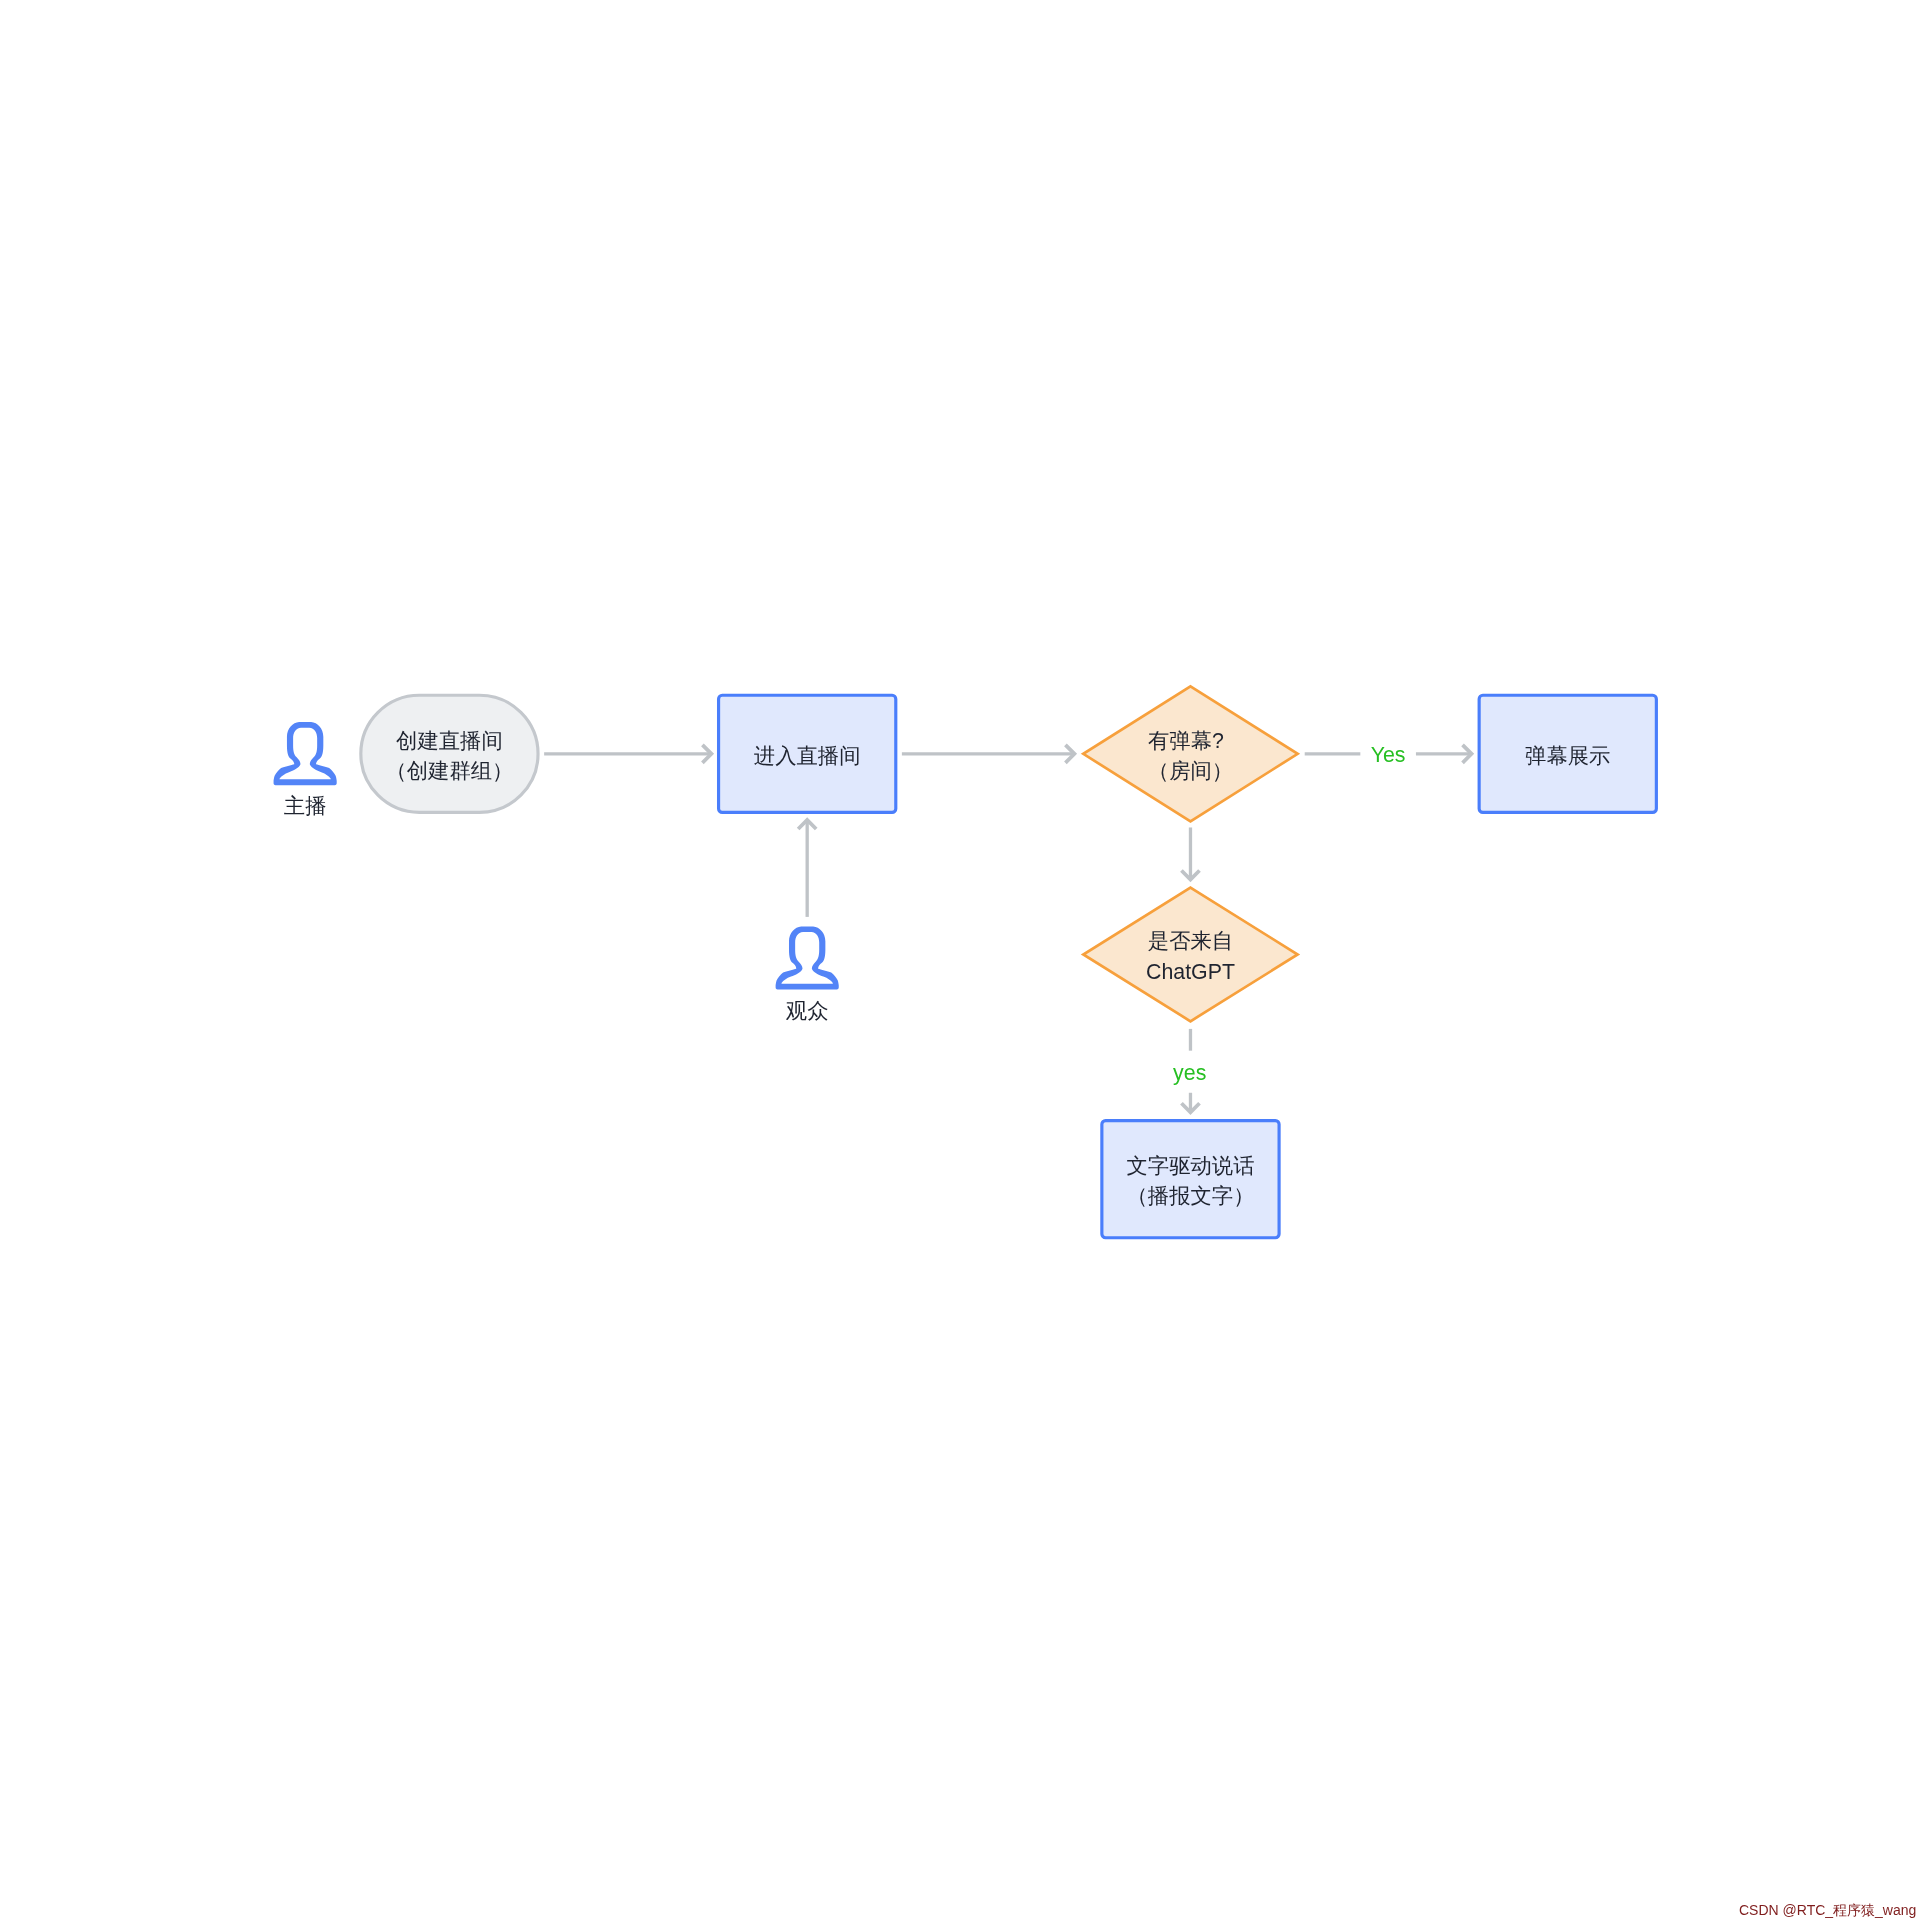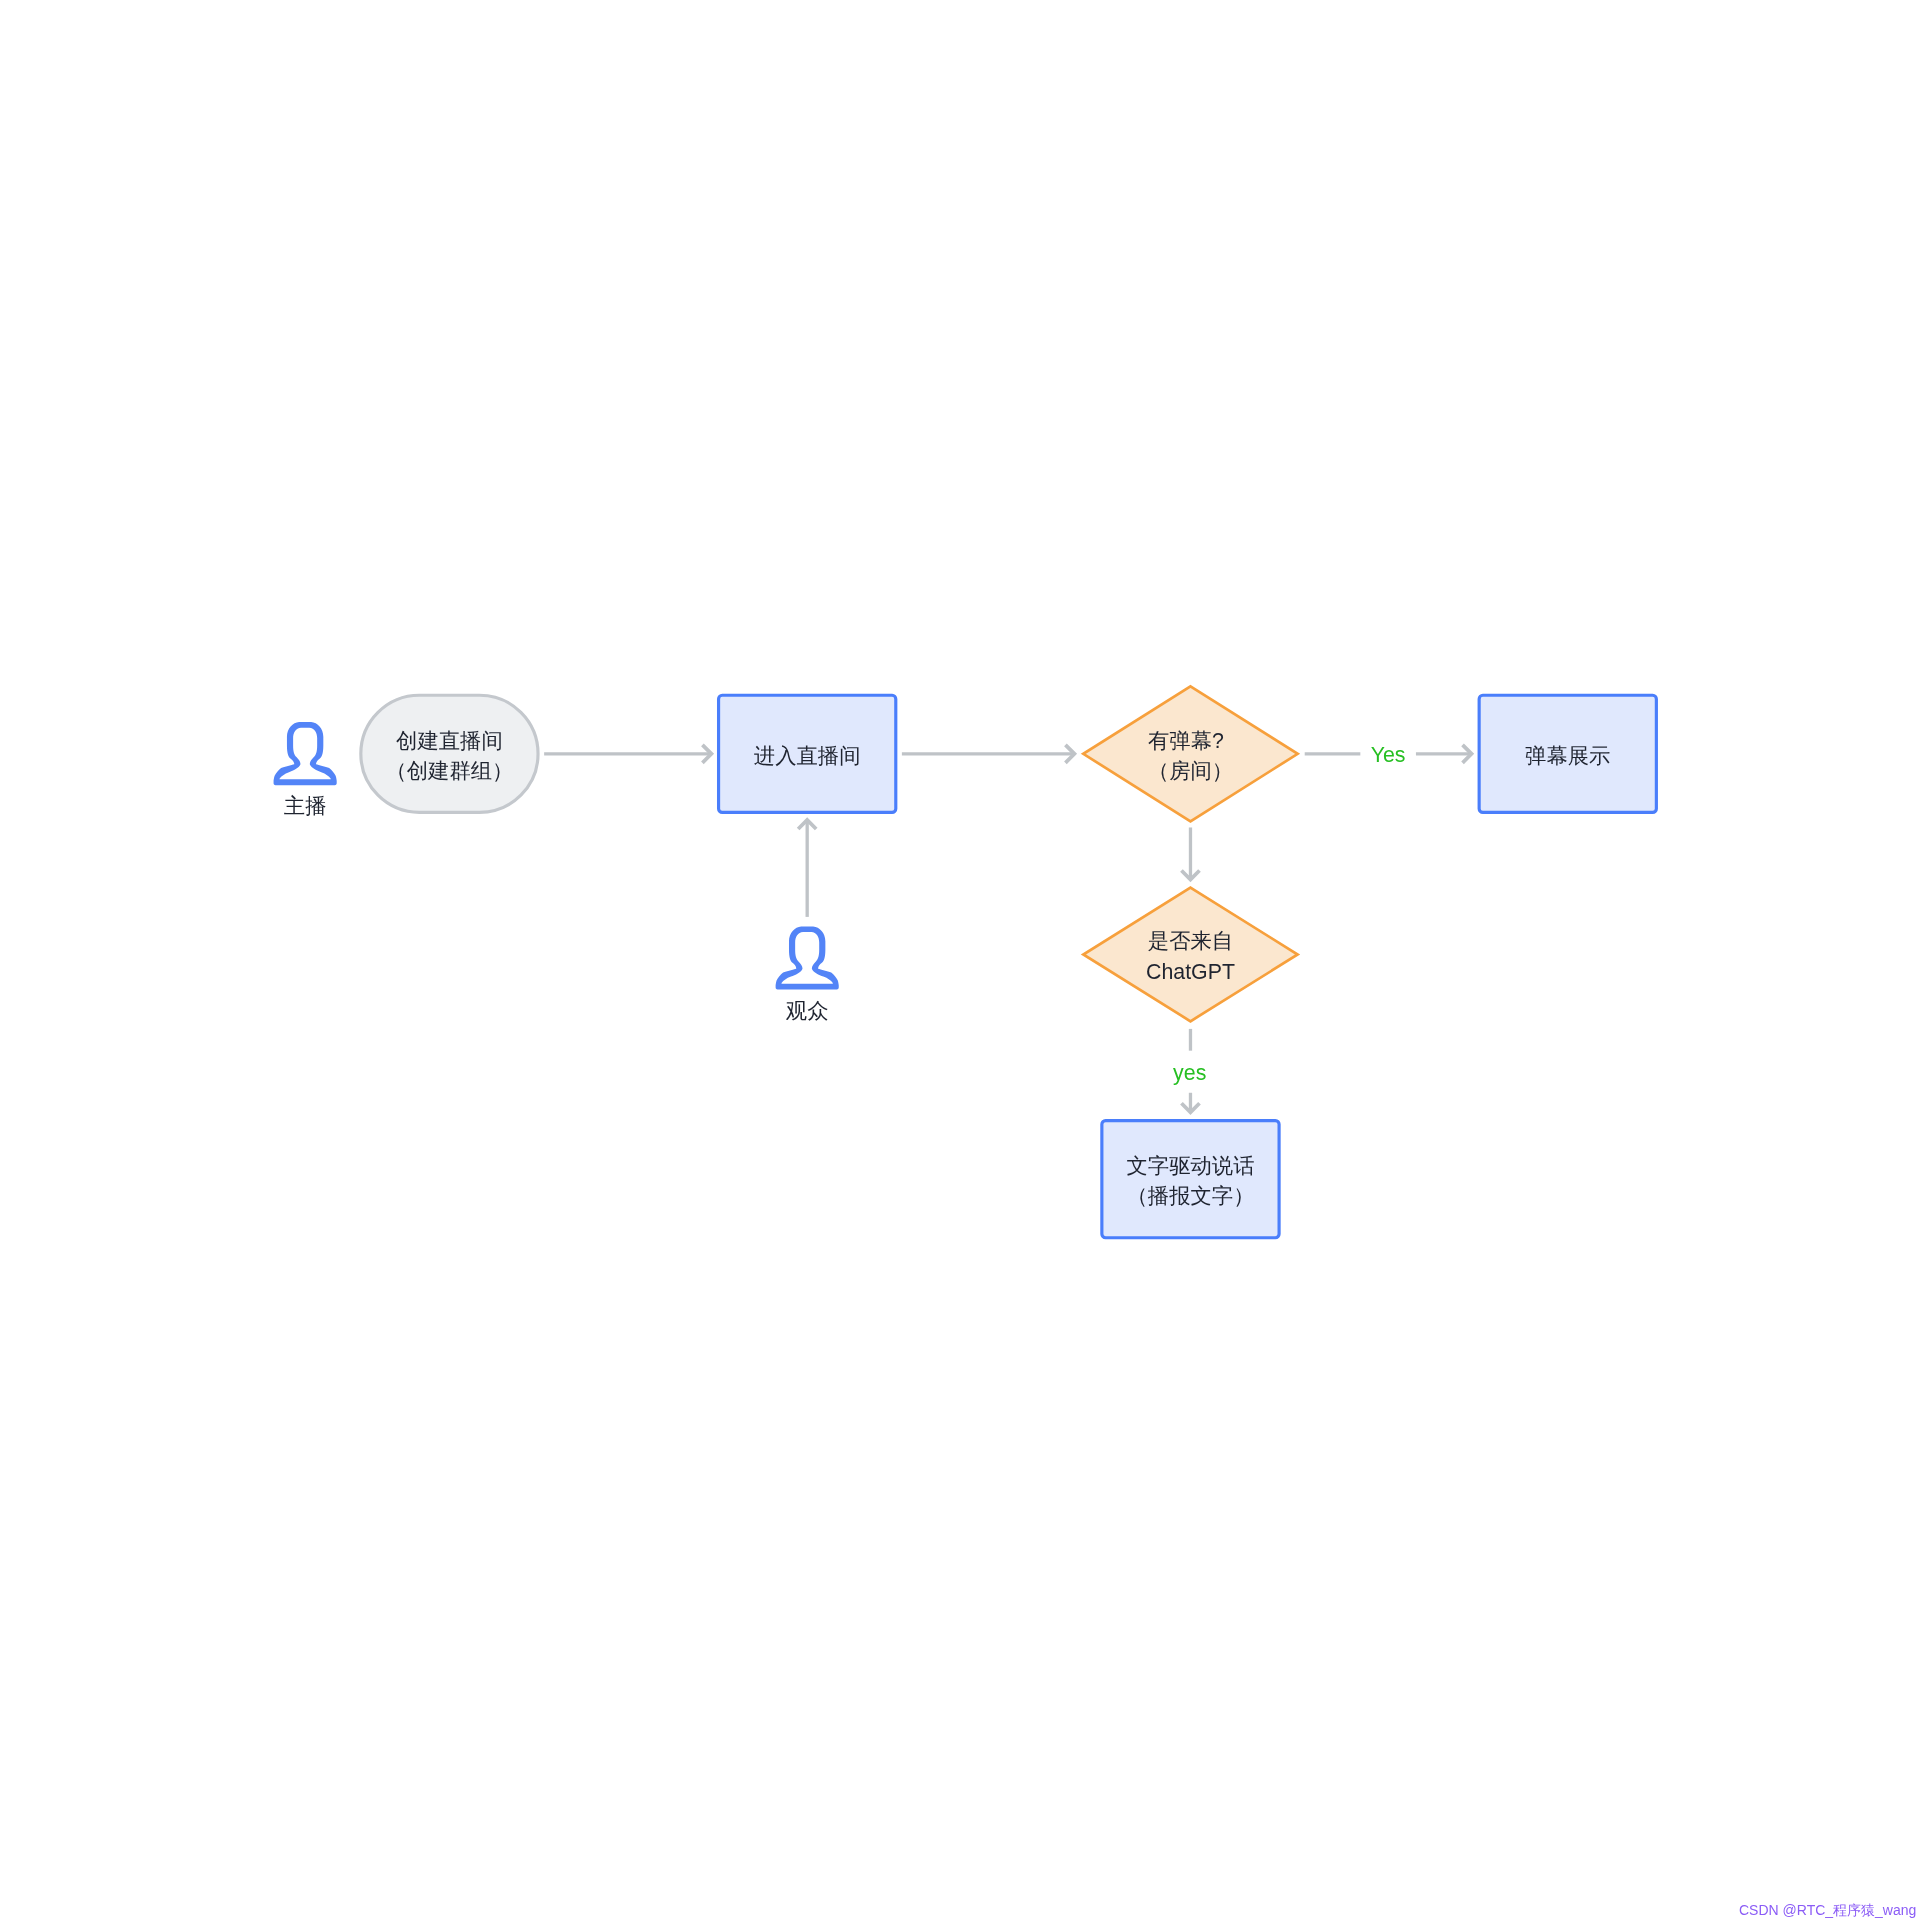--- a/index.html
+++ b/index.html
@@ -5,21 +5,21 @@
 <style>
   html,body{margin:0;padding:0;background:#ffffff;}
   body{width:1924px;height:1924px;overflow:hidden;
        font-family:"Liberation Sans","DejaVu Sans",sans-serif;}
   #canvas{position:relative;width:1622px;height:1924px;background:#ffffff;}
   svg#diagram{position:absolute;left:0;top:0;width:1924px;height:1924px;display:block;}
   text{font-family:"Liberation Sans","DejaVu Sans",sans-serif;}
   .nodeLabel{font-size:28.4px;fill:#1f2430;text-anchor:middle;will-change:transform;}
   .actorLabel{font-size:28.4px;fill:#1f2430;text-anchor:middle;will-change:transform;}
   .edgeLabel{font-size:28.4px;fill:#26bf22;text-anchor:middle;will-change:transform;}
-  .watermark{position:absolute;color:#8b5cf6;font-size:14px;white-space:nowrap;
+  .watermark{position:absolute;color:#7f1d1d;font-size:14px;white-space:nowrap;
              font-family:"Liberation Sans","DejaVu Sans",sans-serif;
              left:1739px;top:1903px;will-change:transform;line-height:1;}
 </style>
 </head>
 <body>
 
 <div id="canvas">
 
 <svg id="diagram" viewBox="0 0 2560 2560" xmlns="http://www.w3.org/2000/svg">
 

